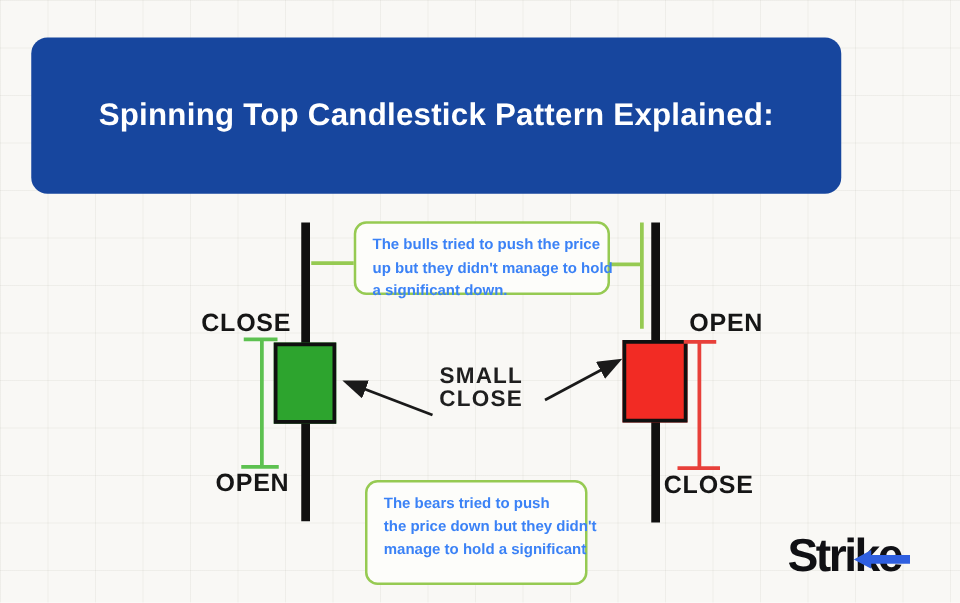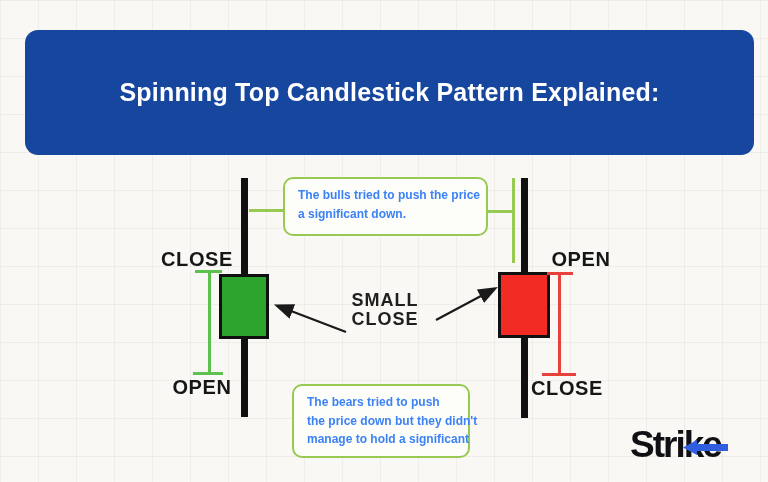--- a/index.html
+++ b/index.html
@@ -9,21 +9,21 @@
   .canvas {
     position: relative; width: 768px; height: 482px; overflow: hidden;
     background-color: #f9f8f5;
     background-image:
       linear-gradient(to right, rgba(185,185,170,0.16) 1px, transparent 1px),
       linear-gradient(to bottom, rgba(185,185,170,0.16) 1px, transparent 1px);
     background-size: 38px 38px;
   }
 
   .header {
-    position: absolute; left: 25px; top: 30px; width: 729px; height: 125px;
+    position: absolute; left: 25px; top: 30px; width: 648px; height: 125px;
     background: #17469e; border-radius: 13px;
     display: flex; flex-direction: column; align-items: center; justify-content: center;
     color: #ffffff; font-weight: 800; font-size: 25px; line-height: 1.5;
     text-align: center; letter-spacing: 0.2px;
   }
 
   .wick { position: absolute; background: #101010; }
   .wick-left  { left: 241px; top: 178px; width: 7px; height: 239px; }
   .wick-right { left: 521px; top: 178px; width: 7px; height: 240px; }
 
@@ -49,21 +49,21 @@
   .lbl-open-left   { left: 163px; top: 376px; }
   .lbl-open-right  { left: 545px; top: 248px; width: 72px; }
   .lbl-close-right { left: 528px; top: 377px; }
 
   .callout {
     position: absolute; background: #fdfdfa;
     border: 2.5px solid #96ca52; border-radius: 10px;
     font-size: 12px; font-weight: 700; color: #3b82f6; line-height: 1.55;
   }
   .callout-top    { left: 283px; top: 177px; width: 205px; height: 59px; padding: 7px 0 0 13px; }
-  .callout-bottom { left: 292px; top: 384px; width: 178px; height: 74px; padding: 7px 0 0 13px; }
+  .callout-bottom { left: 292px; top: 384px; width: 178px; height: 84px; padding: 7px 0 0 13px; }
   .callout .ln { white-space: nowrap; }
 
   .connector { position: absolute; background: #96ca52; }
   .conn-left  { left: 249px; top: 209px; width: 34px; height: 3px; }
   .conn-right { left: 488px; top: 210px; width: 24px; height: 3px; }
   .conn-vert  { left: 512px; top: 178px; width: 3px; height: 85px; }
 
   .small-body {
     position: absolute; left: 318px; top: 291px; width: 134px;
     text-align: center; font-weight: 800; font-size: 18px; line-height: 1.05;
@@ -90,20 +90,21 @@
   <div class="header">
     <div>Spinning Top Candlestick Pattern Explained:</div>
   </div>
 
   <div class="connector conn-left"></div>
   <div class="connector conn-right"></div>
   <div class="connector conn-vert"></div>
 
   <div class="callout callout-top">
     <div class="ln">The bulls tried to push the price</div>
+    <div class="ln">up but they didn't manage to hold</div>
     <div class="ln">a significant down.</div>
   </div>
 
   <div class="wick wick-left"></div>
   <div class="body-rect body-green"></div>
 
   <div class="measure m-green g-vert"></div>
   <div class="measure m-green g-capt"></div>
   <div class="measure m-green g-capb"></div>
   <div class="price-label lbl-close-left">CLOSE</div>

